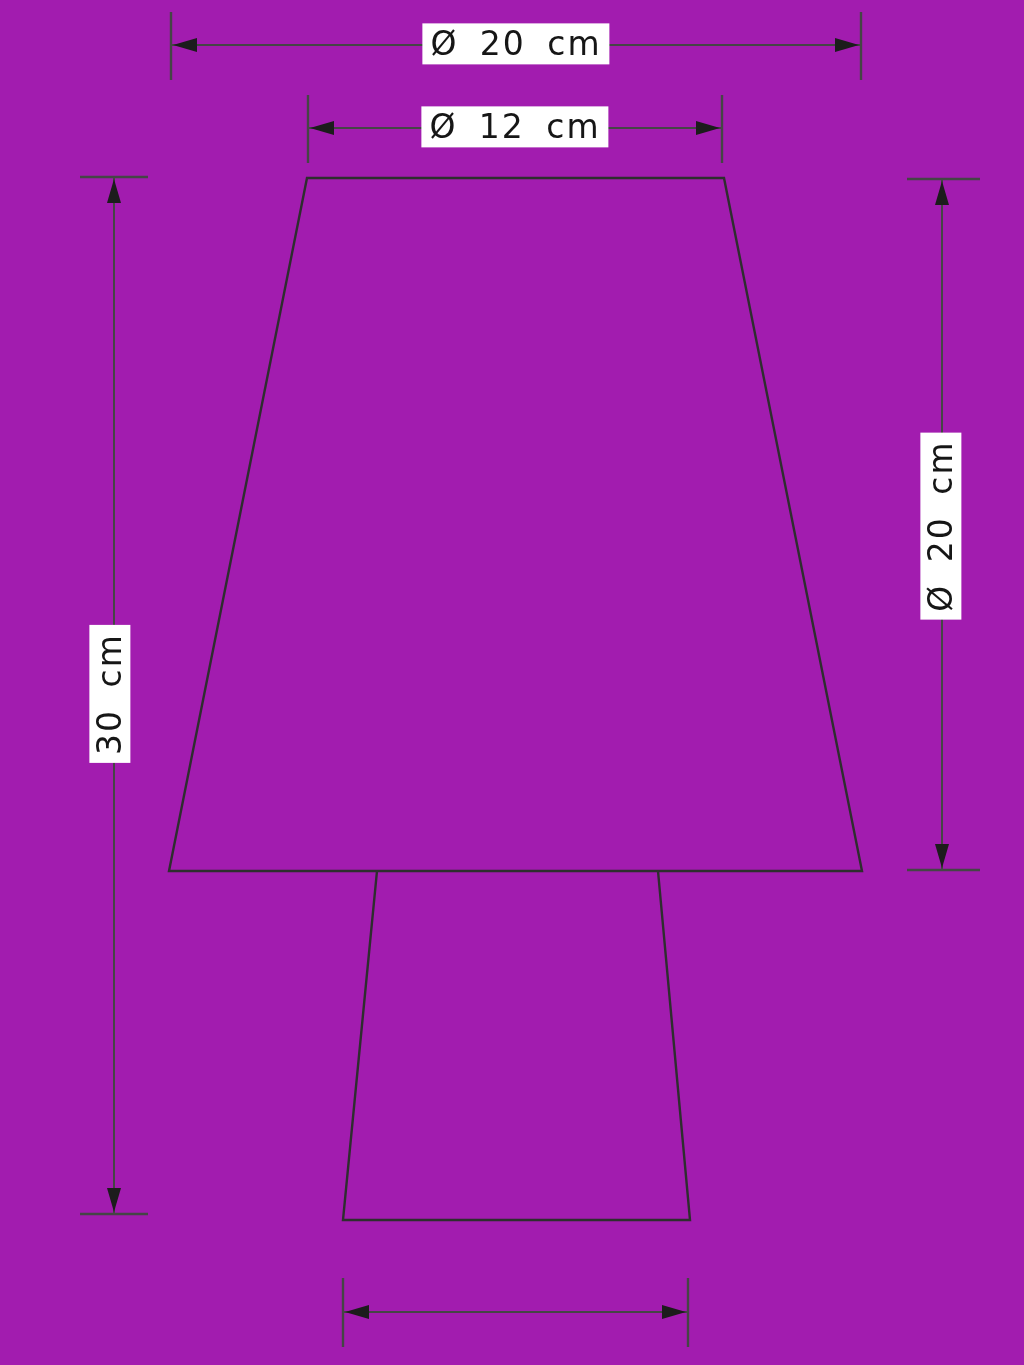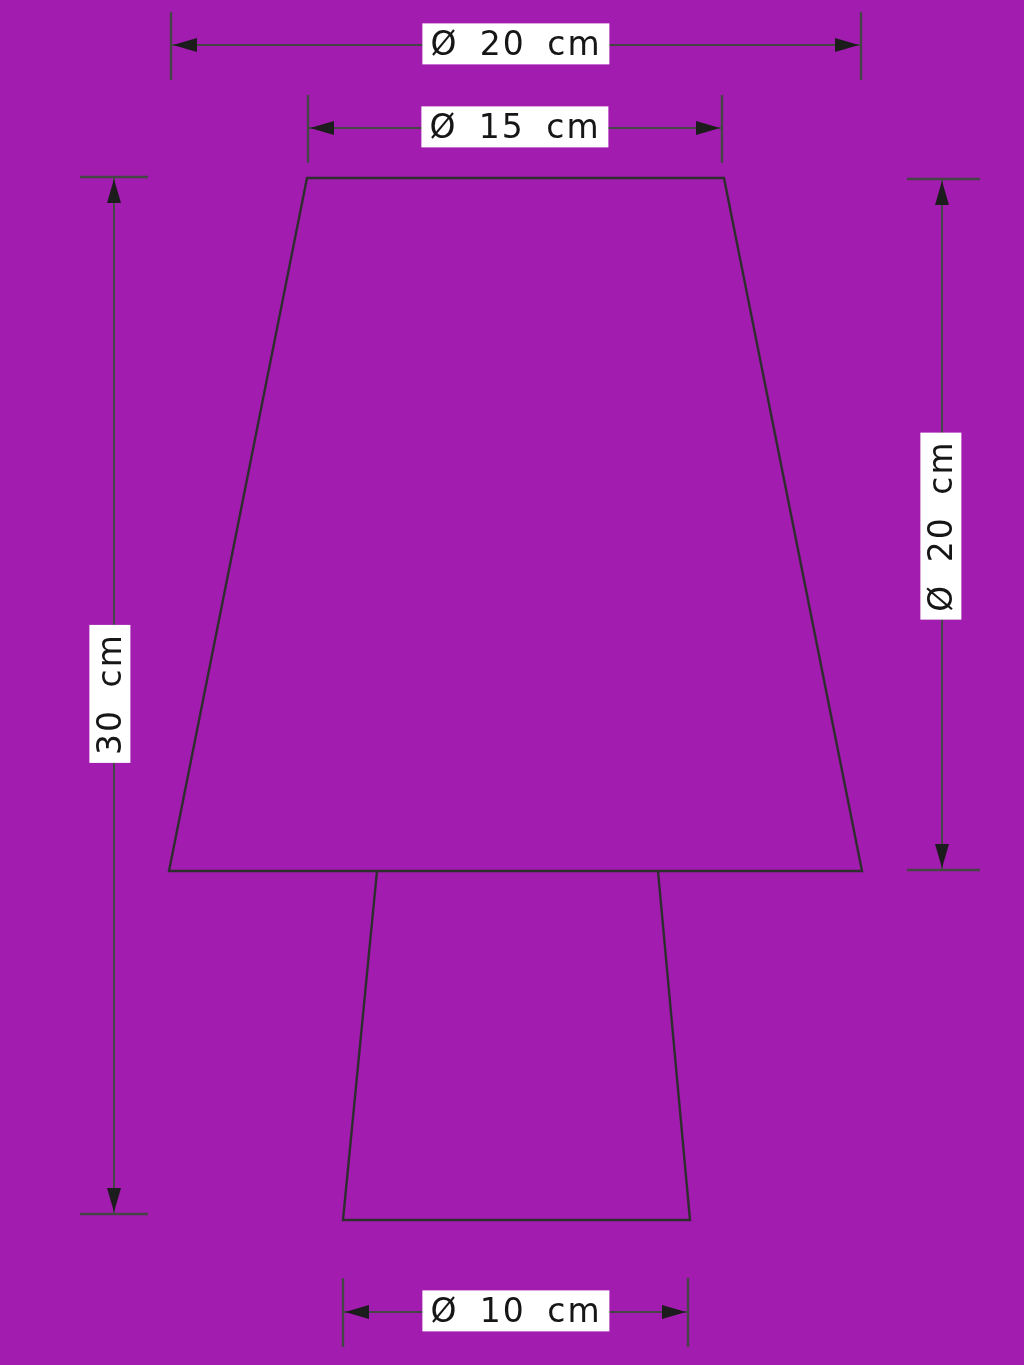--- a/index.html
+++ b/index.html
@@ -76,21 +76,20 @@
       <line class="dim-tick" x1="343" y1="1278" x2="343" y2="1347" stroke="#454545"></line>
       <line class="dim-tick" x1="688" y1="1278" x2="688" y2="1347" stroke="#454545"></line>
       <line class="dim-line" x1="343" y1="1312" x2="688" y2="1312" stroke="#454545"></line>
       <polygon points="345,1312 369,1305 369,1319" fill="#1c1c1c"></polygon>
       <polygon points="686,1312 662,1305 662,1319" fill="#1c1c1c"></polygon>
     </g>
   </svg>
 
   <div class="dim-label" style="left:516px; top:44px;">Ø 20 cm</div>
 
-  <div class="dim-label" style="left:515px; top:127px;">Ø 15 cm</div>
+  <div class="dim-label" style="left:515px; top:127px;">Ø 12 cm</div>
 
   <div class="dim-label vert" style="left:110px; top:694px;">30 cm</div>
 
   <div class="dim-label vert" style="left:941px; top:526px;">Ø 20 cm</div>
 
-  <div class="dim-label" style="left:516px; top:1311px;">Ø 10 cm</div>
 
 </div>
 
 </body></html>

